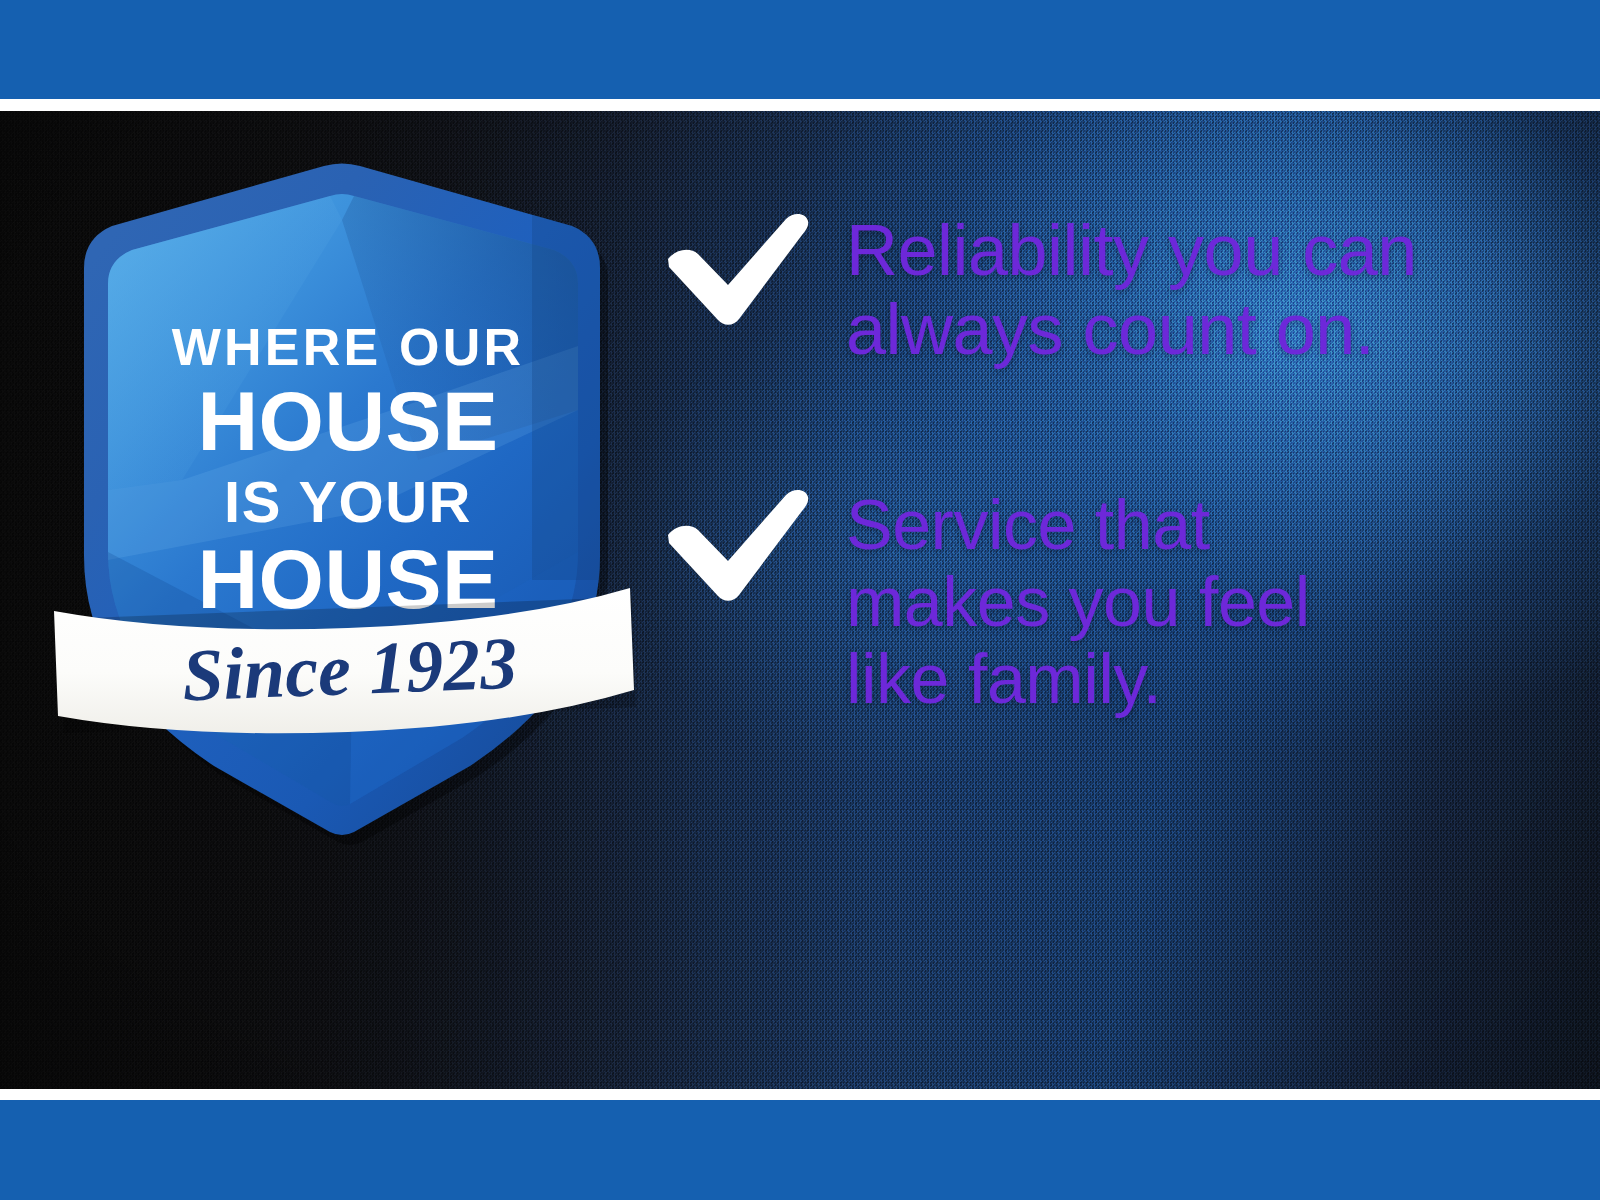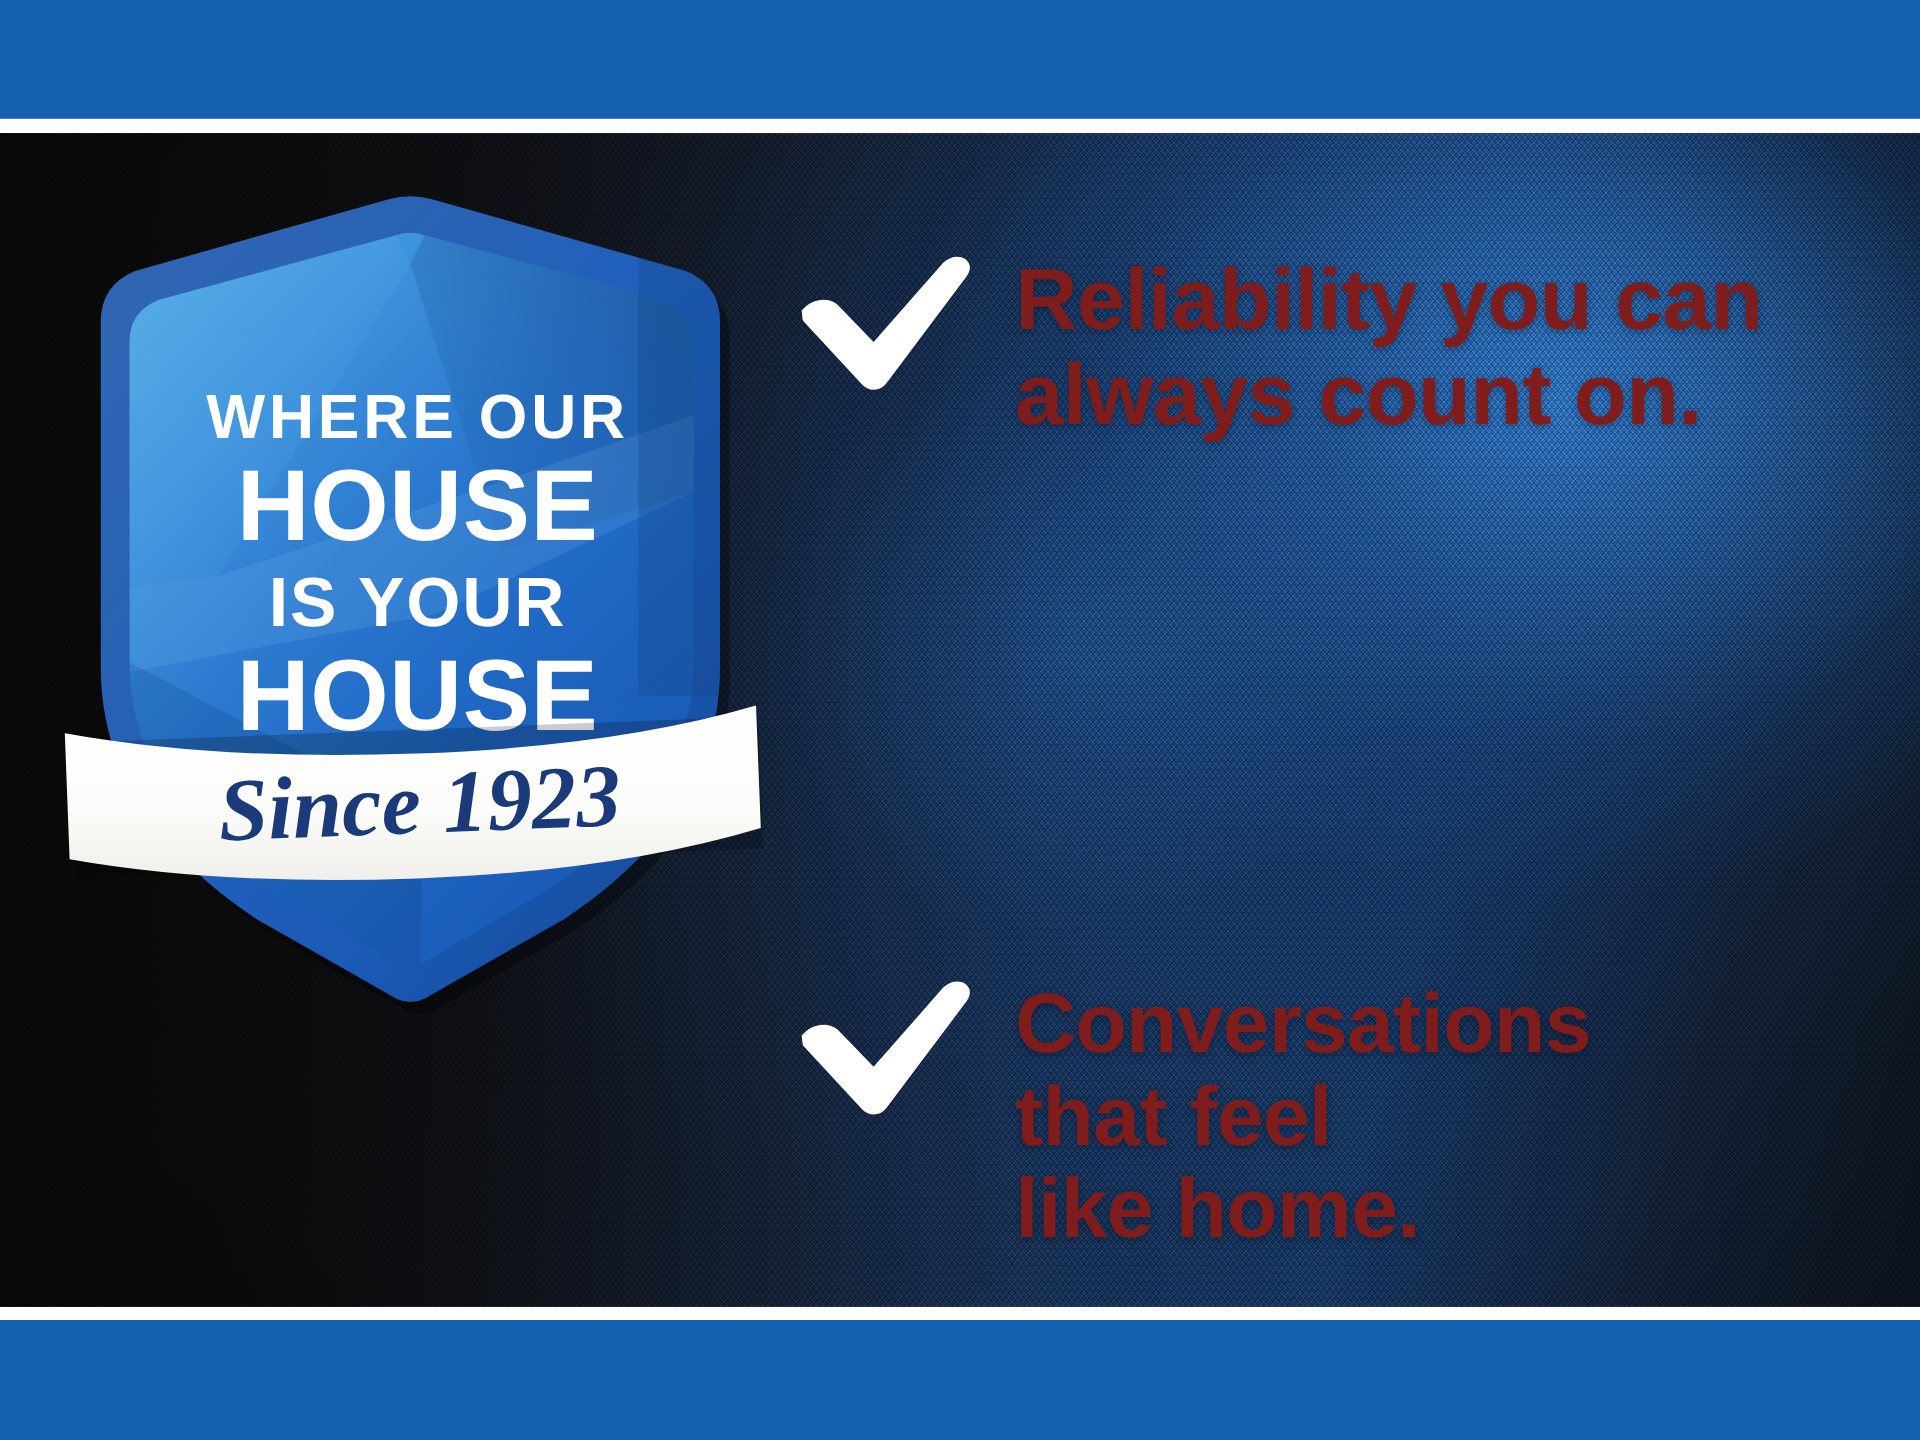--- a/index.html
+++ b/index.html
@@ -161,23 +161,23 @@
   .check-mark {
     flex: 0 0 auto;
     width: 150px;
     height: 130px;
     margin-right: 14px;
   }
   .check-mark svg { display: block; width: 150px; height: 130px; }
 
   .check-text {
     flex: 1 1 auto;
-    color: #7f1d1d;
+    color: #6d28d9;
     font-family: "Liberation Sans", sans-serif;
-    font-weight: bold;
+    font-weight: normal;
     font-size: 71px;
     line-height: 1.10;
     letter-spacing: -0.5px;
     white-space: pre-line;
     padding-top: 4px;
     text-shadow: 0 2px 7px rgba(0,0,0,0.30);
     padding-left: 22px;
   }
   .check-row.r0 .check-text { font-size: 72px; }
   .check-row.r1 .check-text { font-size: 70px; }
@@ -343,37 +343,37 @@
                    C 149 19 146 23 142 28
                    L 79 112
                    C 74 119 64 120 58 113
                    L 9 60 Z" fill="#ffffff"></path>
         </svg>
       </span>
       <span class="check-text">Reliability you can
 always count on.</span>
     </div>
 
-
-    <div class="check-row r2">
+    <div class="check-row r1">
       <span class="check-mark">
         <svg viewBox="0 0 150 130" xmlns="http://www.w3.org/2000/svg">
           <path d="M 8 52
                    C 16 42 30 40 38 47
                    L 68 78
                    L 126 12
                    C 134 4 146 6 148 14
                    C 149 19 146 23 142 28
                    L 79 112
                    C 74 119 64 120 58 113
                    L 9 60 Z" fill="#ffffff"></path>
         </svg>
       </span>
-      <span class="check-text">Conversations
-that feel
-like home.</span>
+      <span class="check-text">Service that
+makes you feel
+like family.</span>
     </div>
 
+
   </div>
 
   <div class="brand-bar bottom"></div>
 
 </div>
 
 </body></html>

